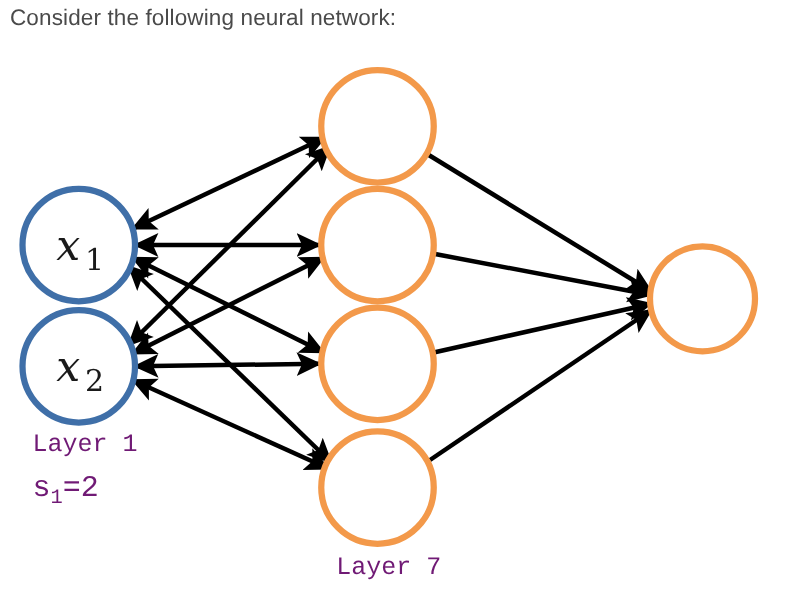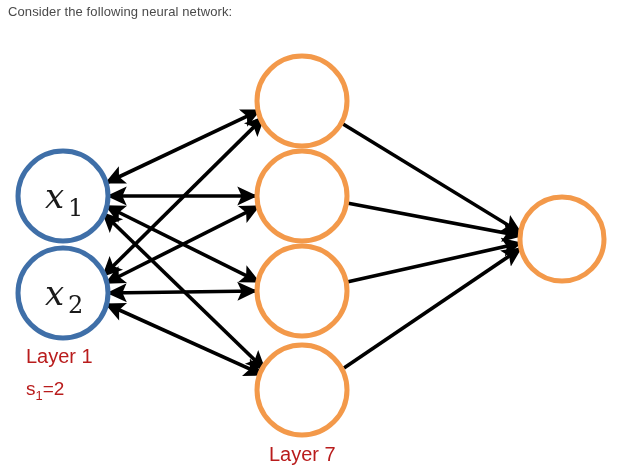--- a/index.html
+++ b/index.html
@@ -13,21 +13,21 @@
     position: relative;
     overflow: hidden;
     font-family: "Liberation Sans", sans-serif;
   }
 
   #caption {
     position: absolute;
     left: 8px;
     top: 4px;
     font-family: "Liberation Sans", sans-serif;
-    font-size: 13px;
+    font-size: 18px;
     color: #4a4a4a;
     letter-spacing: 0.1px;
     white-space: nowrap;
   }
 
   #diagram {
     position: absolute;
     left: 0;
     top: 0;
     width: 640px;
@@ -35,28 +35,28 @@
   }
 
   .node-label-math {
     font-family: "DejaVu Serif", "Liberation Serif", serif;
     font-style: italic;
     fill: #1a1a1a;
   }
 
   .layer-caption {
     position: absolute;
-    font-family: Liberation Sans, sans-serif;
+    font-family: Liberation Mono, monospace;
     font-size: 20px;
     font-weight: 500;
-    color: #b91c1c;
+    color: #701a75;
     white-space: nowrap;
   }
   #layer1-caption { left: 26px; top: 345px; }
-  #layer1-size    { left: 26px; top: 378px; font-size: 19px; }
+  #layer1-size    { left: 26px; top: 378px; font-size: 24px; }
   #layer2-caption { left: 269px; top: 443px; }
   .sub { font-size: 0.68em; vertical-align: sub; }
 </style>
 </head>
 <body>
 
 <div id="caption">Consider the following neural network:</div>
 
 <svg id="diagram" viewBox="0 0 640 473" width="640" height="473" xmlns="http://www.w3.org/2000/svg">
 

